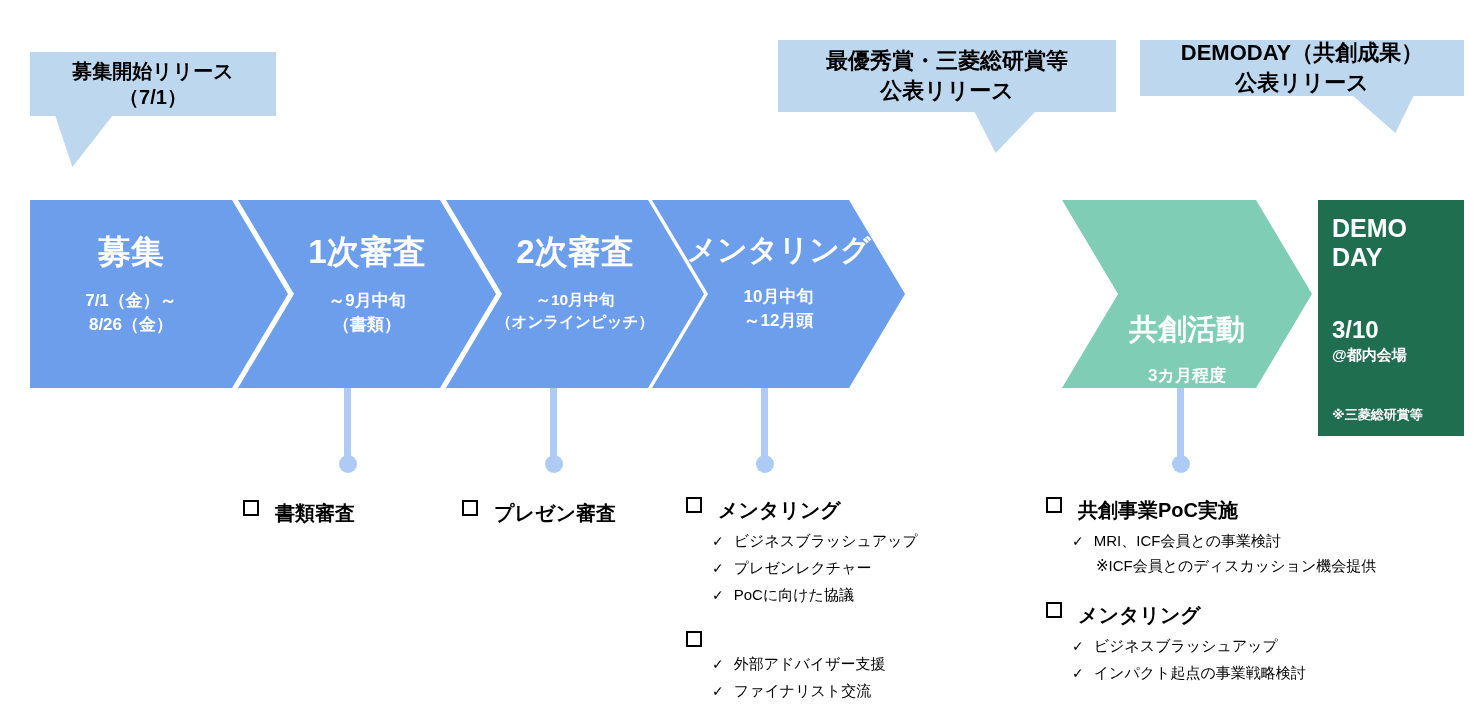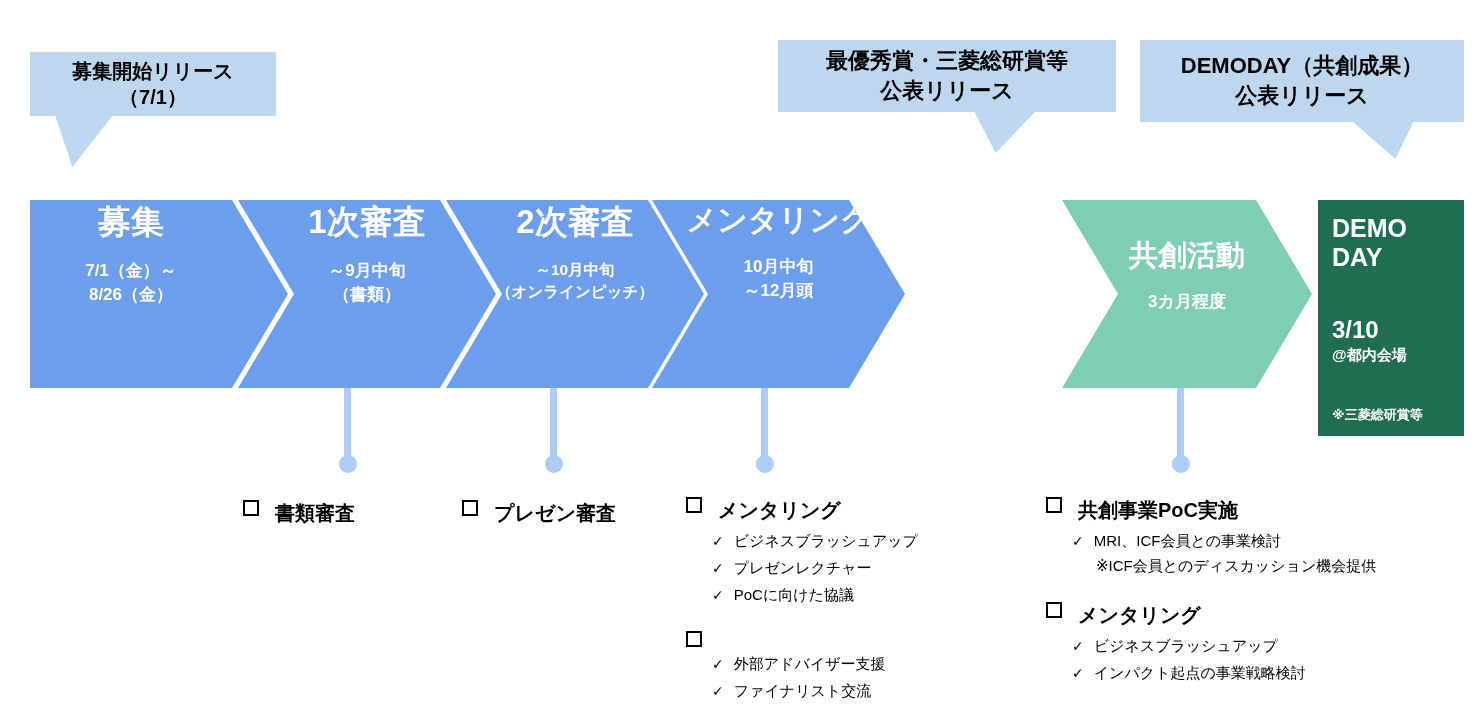--- a/index.html
+++ b/index.html
@@ -9,35 +9,35 @@
   }
 
   
   .callout{
     position:absolute;background:#BDD7EE;color:#000;font-weight:700;
     display:flex;flex-direction:column;align-items:center;justify-content:center;
     text-align:center;
   }
   #co1{left:30px;top:52px;width:246px;height:64px;font-size:20px;line-height:1.3;}
   #co2{left:778px;top:40px;width:338px;height:72px;font-size:22px;line-height:1.35;}
-  #co3{left:1140px;top:40px;width:324px;height:82px;font-size:22px;line-height:1.35;}
+  #co3{left:1140px;top:40px;width:324px;height:56px;font-size:22px;line-height:1.35;}
   .tail{position:absolute;top:calc(100% - 1px);background:#BDD7EE;}
   .t1{left:25px;width:58px;height:52px;clip-path:polygon(0 0,100% 0,30% 100%);}
   .t2{left:196px;width:62px;height:42px;clip-path:polygon(0 0,100% 0,35% 100%);}
   .t3{left:212px;width:62px;height:38px;clip-path:polygon(0 0,100% 0,70% 100%);}
 
   
   .chev{
     position:absolute;top:200px;height:188px;color:#fff;box-sizing:border-box;
-    display:flex;flex-direction:column;align-items:center;
+    display:flex;flex-direction:column;align-items:center;padding-top:30px;
     background:#6D9EEB;
   }
   .chev.first{clip-path:polygon(0 0,calc(100% - 56px) 0,100% 50%,calc(100% - 56px) 100%,0 100%);padding-right:56px;}
   .chev.mid{clip-path:polygon(0 0,calc(100% - 56px) 0,100% 50%,calc(100% - 56px) 100%,0 100%,56px 50%);}
-  .chev.green{background:#7FCDB4;padding-top:36px;}
+  .chev.green{background:#7FCDB4;padding-top:36px;justify-content:flex-end;}
   #st0{left:30px;width:258px;}
   #st1{left:238px;width:258px;}
   #st2{left:446px;width:258px;}
   #st3{left:652px;width:253px;}
   #st5{left:1062px;width:250px;}
   .chev-title{font-weight:700;font-size:33px;white-space:nowrap;}
   #st3 .chev-title{font-size:30px;}
   #st5 .chev-title{font-size:29px;}
   .chev-sub{margin-top:14px;font-weight:700;font-size:17px;line-height:1.4;text-align:center;white-space:nowrap;}
   #st2 .chev-sub{font-size:15.5px;}

